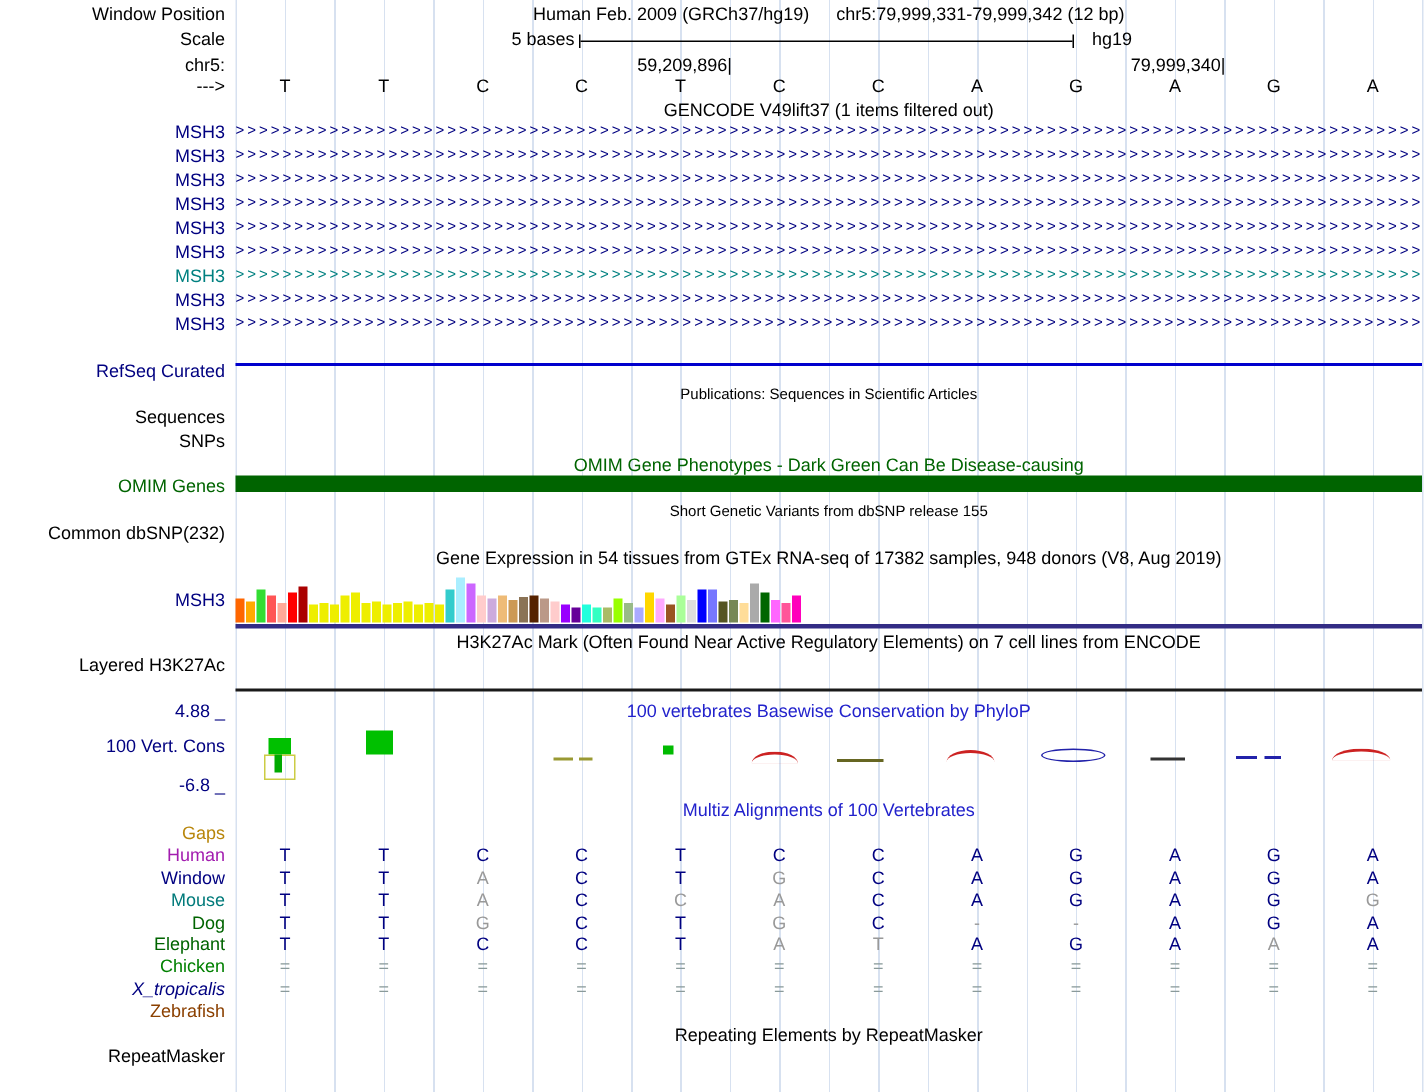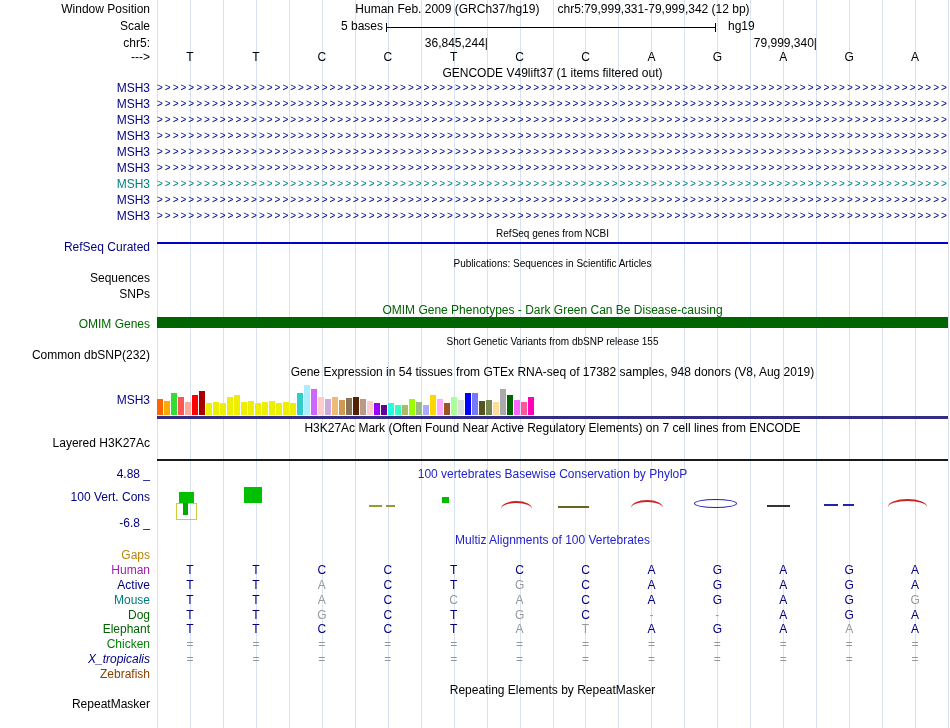--- a/index.html
+++ b/index.html
@@ -46,21 +46,21 @@
     <span>Human Feb. 2009 (GRCh37/hg19)</span>
     <span>chr5:79,999,331-79,999,342 (12 bp)</span>
   </div>
 
   <div class="ll" style="top:19px">Scale</div>
   <div style="position:absolute;left:157px;top:19px;width:226px;text-align:right;line-height:14px">5 bases</div>
   <div style="position:absolute;left:386px;top:23px;width:330px;height:9px;border-left:1px solid #000;border-right:1px solid #000;background:linear-gradient(#000,#000) center/100% 1px no-repeat"></div>
   <div style="position:absolute;left:728px;top:19px;line-height:14px">hg19</div>
 
   <div class="ll" style="top:36px">chr5:</div>
-  <div style="position:absolute;left:338px;top:36px;width:150px;text-align:right;line-height:14px">36,845,244|</div>
+  <div style="position:absolute;left:338px;top:36px;width:150px;text-align:right;line-height:14px">59,209,896|</div>
   <div style="position:absolute;left:667px;top:36px;width:150px;text-align:right;line-height:14px">79,999,340|</div>
 
   <div class="ll" style="top:50px">---&gt;</div>
   <div class="mn cells" style="top:50px" id="seq-row">
       <span>T</span>
       <span>T</span>
       <span>C</span>
       <span>C</span>
       <span>T</span>
       <span>C</span>
@@ -105,21 +105,20 @@
       <div class="gene-row">
         <div class="gl" style="color: rgb(0, 0, 128);">MSH3</div>
         <div class="arrows" style="color: rgb(0, 0, 128);">&gt;&gt;&gt;&gt;&gt;&gt;&gt;&gt;&gt;&gt;&gt;&gt;&gt;&gt;&gt;&gt;&gt;&gt;&gt;&gt;&gt;&gt;&gt;&gt;&gt;&gt;&gt;&gt;&gt;&gt;&gt;&gt;&gt;&gt;&gt;&gt;&gt;&gt;&gt;&gt;&gt;&gt;&gt;&gt;&gt;&gt;&gt;&gt;&gt;&gt;&gt;&gt;&gt;&gt;&gt;&gt;&gt;&gt;&gt;&gt;&gt;&gt;&gt;&gt;&gt;&gt;&gt;&gt;&gt;&gt;&gt;&gt;&gt;&gt;&gt;&gt;&gt;&gt;&gt;&gt;&gt;&gt;&gt;&gt;&gt;&gt;&gt;&gt;&gt;&gt;&gt;&gt;&gt;&gt;&gt;&gt;&gt;&gt;&gt;&gt;&gt;&gt;&gt;&gt;&gt;&gt;&gt;&gt;&gt;&gt;&gt;&gt;&gt;&gt;&gt;&gt;&gt;&gt;&gt;&gt;&gt;&gt;&gt;&gt;&gt;&gt;&gt;&gt;&gt;&gt;&gt;&gt;&gt;&gt;&gt;&gt;&gt;&gt;&gt;&gt;&gt;&gt;&gt;&gt;&gt;&gt;&gt;&gt;&gt;&gt;</div>
       </div>
       <div class="gene-row">
         <div class="gl" style="color: rgb(0, 0, 128);">MSH3</div>
         <div class="arrows" style="color: rgb(0, 0, 128);">&gt;&gt;&gt;&gt;&gt;&gt;&gt;&gt;&gt;&gt;&gt;&gt;&gt;&gt;&gt;&gt;&gt;&gt;&gt;&gt;&gt;&gt;&gt;&gt;&gt;&gt;&gt;&gt;&gt;&gt;&gt;&gt;&gt;&gt;&gt;&gt;&gt;&gt;&gt;&gt;&gt;&gt;&gt;&gt;&gt;&gt;&gt;&gt;&gt;&gt;&gt;&gt;&gt;&gt;&gt;&gt;&gt;&gt;&gt;&gt;&gt;&gt;&gt;&gt;&gt;&gt;&gt;&gt;&gt;&gt;&gt;&gt;&gt;&gt;&gt;&gt;&gt;&gt;&gt;&gt;&gt;&gt;&gt;&gt;&gt;&gt;&gt;&gt;&gt;&gt;&gt;&gt;&gt;&gt;&gt;&gt;&gt;&gt;&gt;&gt;&gt;&gt;&gt;&gt;&gt;&gt;&gt;&gt;&gt;&gt;&gt;&gt;&gt;&gt;&gt;&gt;&gt;&gt;&gt;&gt;&gt;&gt;&gt;&gt;&gt;&gt;&gt;&gt;&gt;&gt;&gt;&gt;&gt;&gt;&gt;&gt;&gt;&gt;&gt;&gt;&gt;&gt;&gt;&gt;&gt;&gt;&gt;&gt;&gt;&gt;</div>
       </div>
     </div>
 
-  <div class="mn ctr sm" style="top:227px">RefSeq genes from NCBI</div>
   <div class="ll navy" style="top:240px">RefSeq Curated</div>
   <div class="hline" style="top:242px;height:2px;background:#0000cd"></div>
 
   <div class="mn ctr sm" style="top:257px">Publications: Sequences in Scientific Articles</div>
   <div class="ll" style="top:271px">Sequences</div>
   <div class="ll" style="top:287px">SNPs</div>
 
   <div class="mn ctr green" style="top:303px">OMIM Gene Phenotypes - Dark Green Can Be Disease-causing</div>
   <div class="ll green" style="top:317px">OMIM Genes</div>
   <div class="hline" style="top:317px;height:11px;background:#006400"></div>
@@ -230,21 +229,21 @@
           <span style="color: rgb(0, 0, 128);">C</span>
           <span style="color: rgb(0, 0, 128);">C</span>
           <span style="color: rgb(0, 0, 128);">A</span>
           <span style="color: rgb(0, 0, 128);">G</span>
           <span style="color: rgb(0, 0, 128);">A</span>
           <span style="color: rgb(0, 0, 128);">G</span>
           <span style="color: rgb(0, 0, 128);">A</span>
         </div>
       </div>
       <div class="mzrow">
-        <div class="ll" style="color: rgb(0, 0, 128);">Active</div>
+        <div class="ll" style="color: rgb(0, 0, 128);">Window</div>
         <div class="cells">
           <span style="color: rgb(0, 0, 128);">T</span>
           <span style="color: rgb(0, 0, 128);">T</span>
           <span style="color: rgb(153, 153, 153);">A</span>
           <span style="color: rgb(0, 0, 128);">C</span>
           <span style="color: rgb(0, 0, 128);">T</span>
           <span style="color: rgb(153, 153, 153);">G</span>
           <span style="color: rgb(0, 0, 128);">C</span>
           <span style="color: rgb(0, 0, 128);">A</span>
           <span style="color: rgb(0, 0, 128);">G</span>

